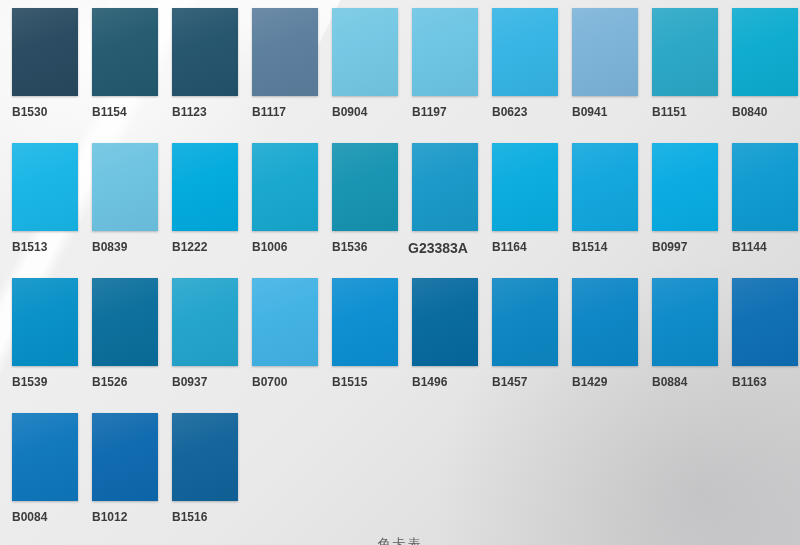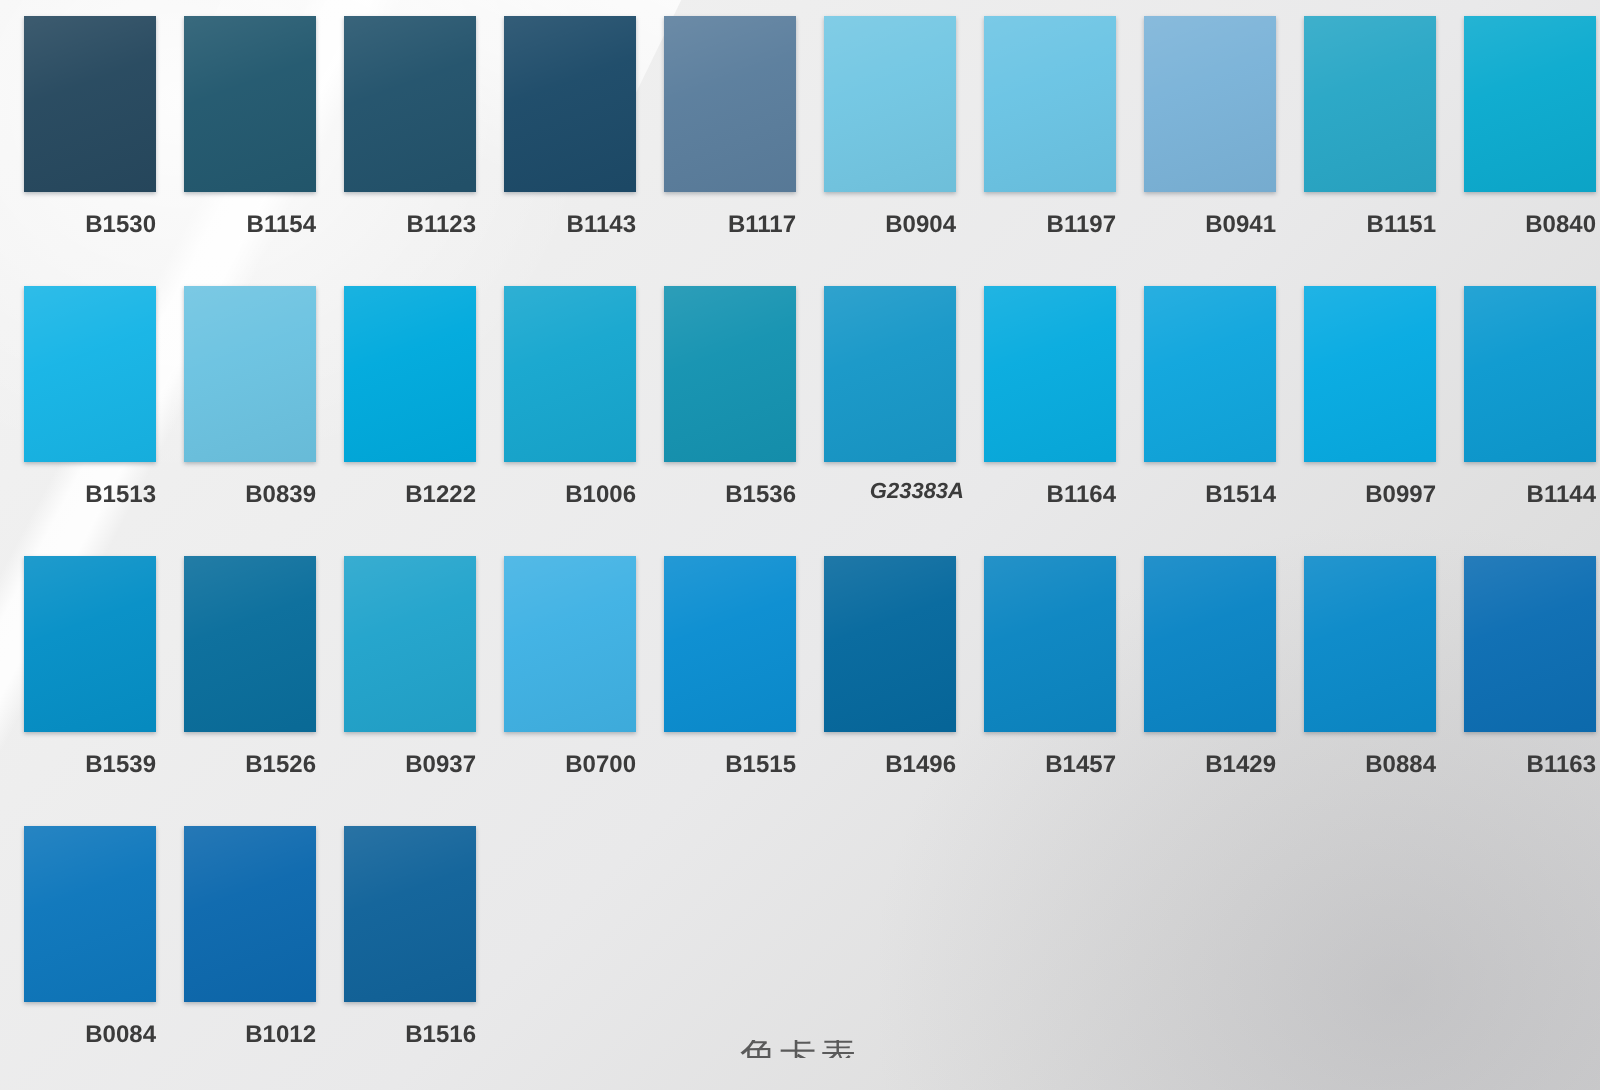--- a/index.html
+++ b/index.html
@@ -77,40 +77,39 @@
   .swatch-chip::after {
     content: "";
     position: absolute;
     left: 0; top: 0; right: 0; bottom: 0;
     background: linear-gradient(160deg, rgba(255,255,255,0.10) 0%, rgba(255,255,255,0.02) 40%, rgba(0,0,0,0.045) 100%);
     pointer-events: none;
   }
   .swatch-label {
     margin-top: 9px;
     width: 66px;
-    text-align: right;
+    text-align: left;
     font-size: 12px;
     font-weight: bold;
     color: #3b3b3b;
     letter-spacing: 0px;
     white-space: nowrap;
   }
   .swatch-label.long {
-    font-size: 11px;
+    font-size: 14px;
     width: 74px;
     margin-left: -4px;
-    font-style: italic;
   }
   #bottom-clipped-caption {
     position: absolute;
     left: 0;
-    bottom: 16px;
+    bottom: 0;
     width: 800px;
     text-align: center;
-    font-size: 18px;
+    font-size: 13px;
     color: #5a5a5a;
     height: 9px;
     overflow: hidden;
     line-height: 15px;
     letter-spacing: 2px;
   }
 </style>
 </head>
 <body>
 
@@ -126,36 +125,36 @@
       </div>
       <div class="swatch-cell">
         <div class="swatch-chip" style="background-color: rgb(35, 89, 111);"></div>
         <div class="swatch-label">B1154</div>
       </div>
       <div class="swatch-cell">
         <div class="swatch-chip" style="background-color: rgb(35, 83, 108);"></div>
         <div class="swatch-label">B1123</div>
       </div>
       <div class="swatch-cell">
-        <div class="swatch-chip" style="background-color: rgb(29, 75, 105);"></div>
-        <div class="swatch-label">B1143</div>
-      </div>
-      <div class="swatch-cell">
         <div class="swatch-chip" style="background-color: rgb(91, 126, 157);"></div>
         <div class="swatch-label">B1117</div>
       </div>
       <div class="swatch-cell">
         <div class="swatch-chip" style="background-color: rgb(115, 199, 227);"></div>
         <div class="swatch-label">B0904</div>
       </div>
       <div class="swatch-cell">
         <div class="swatch-chip" style="background-color: rgb(107, 196, 228);"></div>
         <div class="swatch-label">B1197</div>
       </div>
       <div class="swatch-cell">
+        <div class="swatch-chip" style="background-color: rgb(52, 180, 228);"></div>
+        <div class="swatch-label">B0623</div>
+      </div>
+      <div class="swatch-cell">
         <div class="swatch-chip" style="background-color: rgb(123, 179, 216);"></div>
         <div class="swatch-label">B0941</div>
       </div>
       <div class="swatch-cell">
         <div class="swatch-chip" style="background-color: rgb(41, 167, 198);"></div>
         <div class="swatch-label">B1151</div>
       </div>
       <div class="swatch-cell">
         <div class="swatch-chip" style="background-color: rgb(12, 171, 207);"></div>
         <div class="swatch-label">B0840</div>

